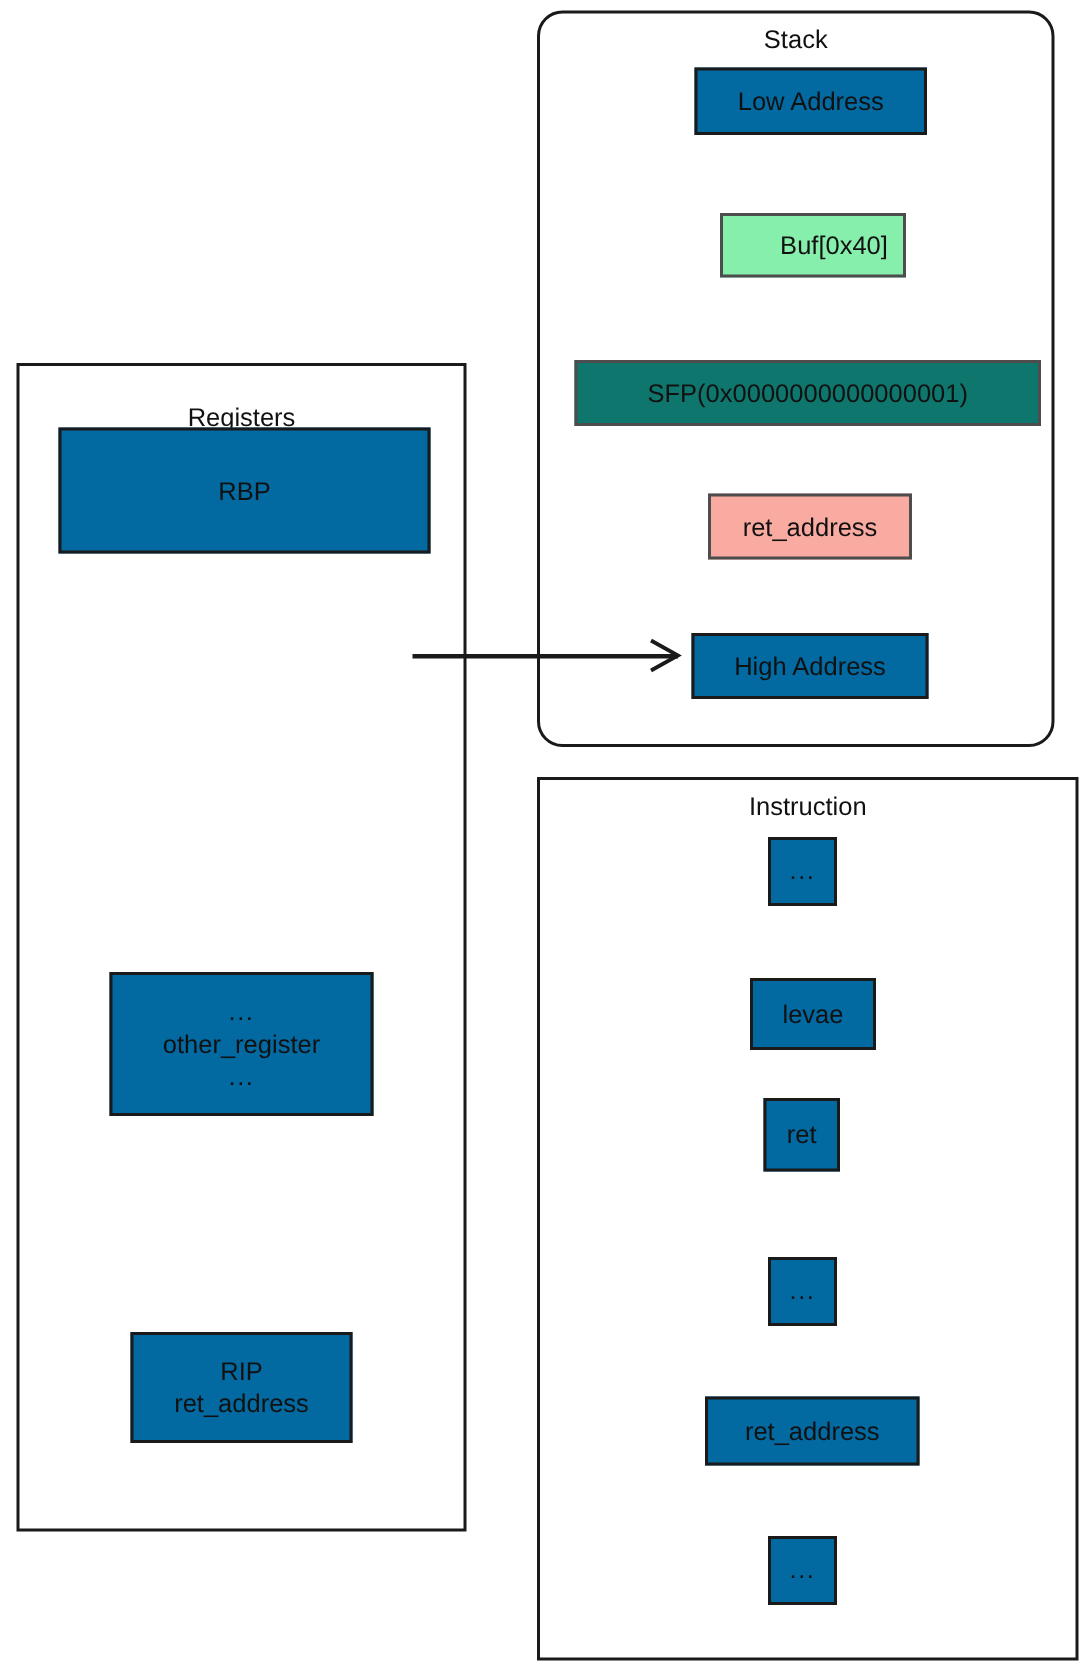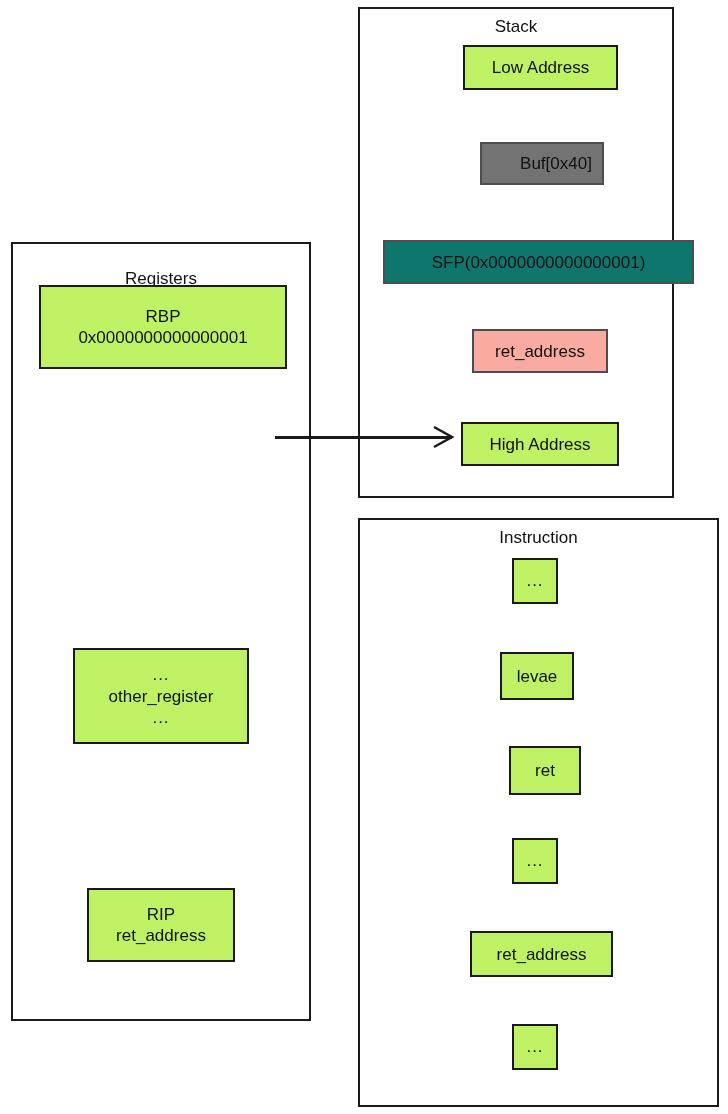--- a/index.html
+++ b/index.html
@@ -36,36 +36,36 @@
     line-height: 20px;
     color: #111111;
     white-space: nowrap;
   }
 
   
   .node {
     position: absolute;
     box-sizing: border-box;
     border: 2.5px solid #1a1a1a;
-    background: #bef264;
+    background: #0369a1;
     display: flex;
     flex-direction: column;
     align-items: center;
     justify-content: center;
     font-size: 17px;
     line-height: 21px;
     color: #111111;
     text-align: center;
     white-space: nowrap;
   }
   .node .line2 { display: block; }
 
   
   .node.buf {
-    background: #737373;
+    background: #86efac;
     border-color: #4d4d4d;
     border-width: 2px;
     padding-left: 28px;
   }
   .node.sfp {
     background: #0f766e;
     border-color: #4d4d4d;
     border-width: 2px;
   }
   .node.retaddr {
@@ -97,37 +97,36 @@
 </head>
 <body>
 
 <div id="canvas">
 
   <div class="panel" style="left:11px; top:242px; width:300px; height:779px;">
     <div class="panel-title" style="top:9px;margin-top:16px;">Registers</div>
 
     <div class="node" style="left:26px; top:41px; width:248px; height:84px;">
       <span>RBP</span>
-      <span class="line2">0x0000000000000001</span>
     </div>
 
 
     <div class="node" style="left:60px; top:404px; width:176px; height:96px;">
       <span class="ellipsis">...</span>
       <span style="margin:6px 15px;">other_register</span>
       <span class="ellipsis">...</span>
     </div>
 
     <div class="node" style="left:74px; top:644px; width:148px; height:74px;">
       <span>RIP</span>
       <span class="line2">ret_address</span>
     </div>
   </div>
 
-  <div class="panel" style="left:358px; top:7px; width:316px; height:491px;">
+  <div class="panel" style="left:358px; top:7px; width:345px; height:491px;border-radius:17px;">
     <div class="panel-title" style="top:8px;">Stack</div>
 
     <div class="node" style="left:103px; top:36px; width:155px; height:45px;">
       <span>Low Address</span>
     </div>
 
     <div class="node buf" style="left:120px; top:133px; width:124px; height:43px;">
       <span>Buf[0x40]</span>
     </div>
 
@@ -149,25 +148,25 @@
     <polyline points="2,3 20,13 2,23" fill="none" stroke="#1a1a1a" stroke-width="2.5"></polyline>
   </svg>
 
   <div class="panel" style="left:358px; top:518px; width:361px; height:589px;">
     <div class="panel-title" style="top:8px;">Instruction</div>
 
     <div class="node" style="left:152px; top:38px; width:46px; height:46px;">
       <span class="ellipsis">...</span>
     </div>
 
-    <div class="node" style="left:140px; top:132px; width:74px; height:48px;">
+    <div class="node" style="left:140px; top:132px; width:84px; height:48px;">
       <span>levae</span>
     </div>
 
-    <div class="node" style="left:149px; top:226px; width:72px; height:49px;justify-content:center;">
+    <div class="node" style="left:149px; top:212px; width:51px; height:49px;justify-content:center;">
       <span>ret</span>
     </div>
 
     <div class="node" style="left:152px; top:318px; width:46px; height:46px;">
       <span class="ellipsis">...</span>
     </div>
 
     <div class="node" style="left:110px; top:411px; width:143px; height:46px;">
       <span>ret_address</span>
     </div>

